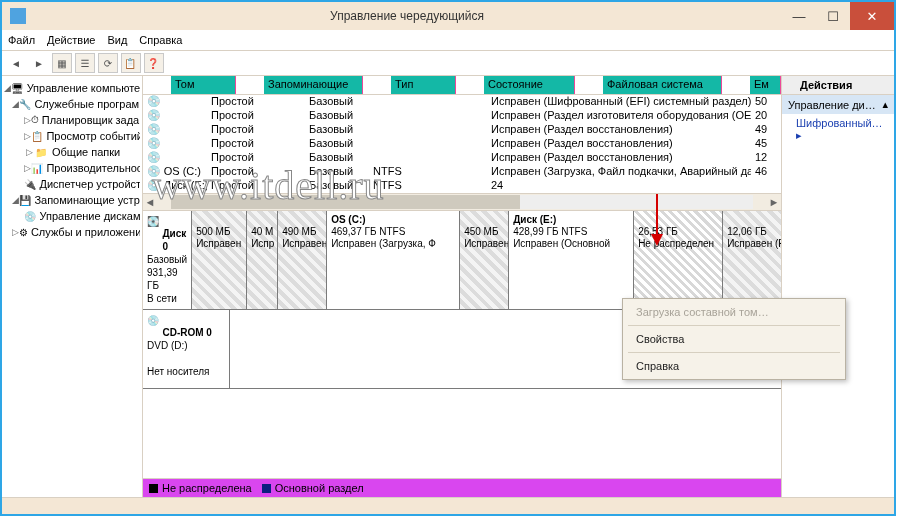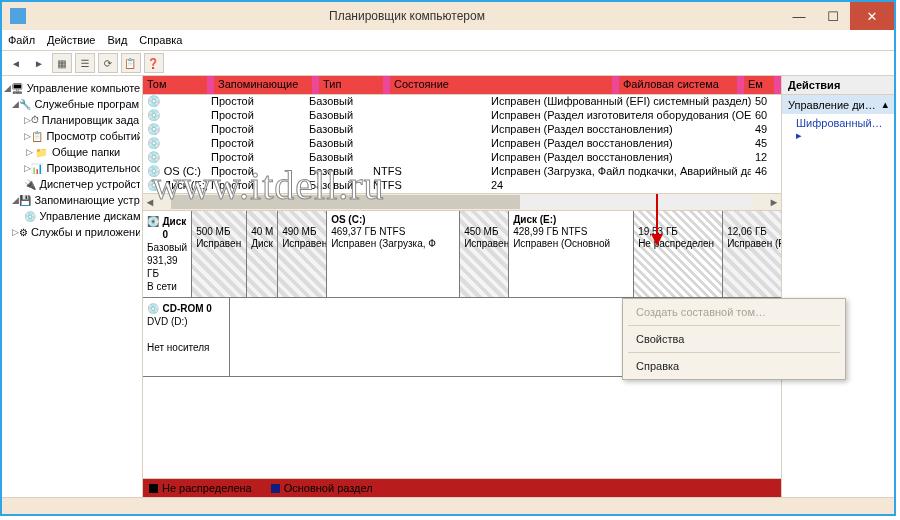--- a/index.html
+++ b/index.html
@@ -15,63 +15,63 @@
 .toolbar{height:24px;background:#fff;border-bottom:1px solid #d9d0c3;display:flex;align-items:center;padding:0 4px;gap:3px;}
 .tbtn{width:18px;height:18px;border:1px solid #c9c9c9;background:#f5f0e7;display:flex;align-items:center;justify-content:center;font-size:10px;color:#555;}
 .tbtn.flat{border-color:transparent;background:transparent;}
 .body{flex:1;display:flex;min-height:0;}
 .tree{width:136px;border-right:1px solid #d9d0c3;padding:4px 2px;overflow:hidden;background:#fff;}
 .tnode{display:flex;align-items:center;height:16px;white-space:nowrap;overflow:hidden;}
 .tnode .tw{width:11px;text-align:center;color:#6a6a6a;font-size:9px;}
 .tnode .ti{width:14px;height:14px;margin-right:3px;display:inline-flex;align-items:center;justify-content:center;font-size:10px;}
 .mid{flex:1;display:flex;flex-direction:column;min-width:0;border-right:1px solid #d9d0c3;}
 .gridhead{height:18px;display:flex;border-bottom:1px solid #d9d0c3;background:#fff;}
-.gh{border-right:7px solid #ec4899;padding:2px 4px;overflow:hidden;white-space:nowrap;background:#ef4444;}
+.gh{border-right:1px solid #ec4899;padding:2px 4px;overflow:hidden;white-space:nowrap;background:#14b8a6;margin-left:28px;}
 .gridbody{background:#fff;}
 .gr{height:14px;display:flex;white-space:nowrap;}
 .gc{padding:0 4px;overflow:hidden;}
 .watermark{position:absolute;left:150px;top:160px;font-family:Georgia,serif;font-size:40px;color:#fff;-webkit-text-stroke:1px #888;letter-spacing:1px;pointer-events:none;}
 .hscroll{height:16px;background:#f2ece1;border-top:1px solid #d9d0c3;display:flex;align-items:center;}
 .hscroll .track{flex:1;height:14px;background:#eee;position:relative;margin:0 14px;}
 .hscroll .thumb{position:absolute;left:0;top:0;height:100%;width:60%;background:#cfcabe;}
 .hscroll .arr{width:14px;text-align:center;color:#666;}
 .arrow-red{position:absolute;left:645px;top:190px;pointer-events:none;}
 .diskpane{flex:1;background:#fff;overflow:hidden;border-top:1px solid #d9d0c3;}
 .diskrow{display:flex;border-bottom:1px solid #7a7a7a;min-height:66px;}
 .dlabel{width:78px;border-right:1px solid #7a7a7a;padding:4px;font-size:10px;line-height:13px;}
-.dlabel b{font-weight:600;}
+.dlabel b{font-weight:600;margin-top:12px;}
 .dparts{flex:1;display:flex;}
 .part{border-right:1px solid #7a7a7a;display:flex;flex-direction:row;min-width:0;}
 .part .cap{height:12px;background:#0b1f7f;}
 .part .cap.black{background:#000;}
 .part .txt{padding:3px 4px;font-size:10px;line-height:12px;white-space:nowrap;overflow:hidden;}
 .part.hatch{background:repeating-linear-gradient(45deg,#f4f4f4 0 4px,#dcdcdc 4px 8px);}
 .part.unalloc{background:repeating-linear-gradient(45deg,#fff 0 3px,#d8d8d8 3px 6px);}
-.legend{height:18px;border-top:1px solid #d9d0c3;display:flex;align-items:center;gap:19px;padding:0 6px;background:#b91c1c;}
+.legend{height:18px;border-top:1px solid #d9d0c3;display:flex;align-items:center;gap:10px;padding:0 6px;background:#d946ef;}
 .lg{display:flex;align-items:center;gap:4px;}
 .lg .sq{width:9px;height:9px;}
 .actions{width:112px;background:#fff;}
-.actions .hd{background:#eee;border-bottom:1px solid #d9d0c3;padding:3px 6px;font-weight:600;}
+.actions .hd{background:#eee;border-bottom:1px solid #d9d0c3;padding:3px 18px;font-weight:600;}
 .actions .lnk{background:#d7e6f5;padding:3px 6px;display:flex;justify-content:space-between;align-items:center;}
 .actions .sub{padding:3px 14px;color:#1a3fb0;}
 .ctx{position:absolute;left:620px;top:296px;width:216px;background:#f6f2e9;border:1px solid #b9b2a3;box-shadow:2px 2px 5px rgba(0,0,0,.25);padding:3px;}
 .ctx .ci{padding:4px 10px;font-size:11px;color:#222;}
 .ctx .ci.dis{color:#a8a399;}
 .ctx .sep{height:1px;background:#d6cfc0;margin:3px 2px;}
 .ctx .hi{border:2px solid #d33;border-radius:5px;padding:1px;margin-bottom:2px;}
 .ctx .hi .ci{background:#d2e4f7;border:1px solid #9cc1e8;}
 .statusbar{height:16px;background:#f4e7d5;border-top:1px solid #d9d0c3;}
 </style>
 </head>
 <body>
 
 <div class="window">
   <div class="titlebar">
     <div class="icon"></div>
-    <div class="title">Планировщик компьютером</div>
+    <div class="title">Управление чередующийся</div>
     <div class="winbtns">
       <div class="winbtn">—</div>
       <div class="winbtn">☐</div>
       <div class="winbtn close">✕</div>
     </div>
   </div>
 
   <div class="menubar">
     <span>Файл</span>
     <span>Действие</span>
@@ -161,21 +161,21 @@
             <div class="gc" style="width:110px"></div>
             <div class="gc" style="flex:1">Исправен (Шифрованный (EFI) системный раздел)</div>
             <div class="gc" style="width:22px">50</div>
           </div>
           <div class="gr">
             <div class="gc" style="width:56px">💿 </div>
             <div class="gc" style="width:90px">Простой</div>
             <div class="gc" style="width:56px">Базовый</div>
             <div class="gc" style="width:110px"></div>
             <div class="gc" style="flex:1">Исправен (Раздел изготовителя оборудования (OEM))</div>
-            <div class="gc" style="width:22px">60</div>
+            <div class="gc" style="width:22px">20</div>
           </div>
           <div class="gr">
             <div class="gc" style="width:56px">💿 </div>
             <div class="gc" style="width:90px">Простой</div>
             <div class="gc" style="width:56px">Базовый</div>
             <div class="gc" style="width:110px"></div>
             <div class="gc" style="flex:1">Исправен (Раздел восстановления)</div>
             <div class="gc" style="width:22px">49</div>
           </div>
           <div class="gr">
@@ -230,41 +230,41 @@
             <div>931,39 ГБ</div>
             <div>В сети</div>
           </div>
           <div class="dparts">
             <div class="part hatch" style="width:54px">
                 <div class="cap"></div>
                 <div class="txt"><br><span>500 МБ</span><br><span>Исправен</span></div>
               </div>
             <div class="part hatch" style="width:30px">
                 <div class="cap"></div>
-                <div class="txt"><br><span>40 М</span><br><span>Диск</span></div>
+                <div class="txt"><br><span>40 М</span><br><span>Испр</span></div>
               </div>
             <div class="part hatch" style="width:48px">
                 <div class="cap"></div>
                 <div class="txt"><br><span>490 МБ</span><br><span>Исправен</span></div>
               </div>
             <div class="part" style="width:132px">
                 <div class="cap"></div>
                 <div class="txt"><b>OS  (C:)</b><br><span>469,37 ГБ NTFS</span><br><span>Исправен (Загрузка, Ф</span></div>
               </div>
             <div class="part hatch" style="width:48px">
                 <div class="cap"></div>
                 <div class="txt"><br><span>450 МБ</span><br><span>Исправен</span></div>
               </div>
             <div class="part" style="width:124px">
                 <div class="cap"></div>
                 <div class="txt"><b>Диск  (E:)</b><br><span>428,99 ГБ NTFS</span><br><span>Исправен (Основной</span></div>
               </div>
             <div class="part unalloc" style="width:88px">
                 <div class="cap black"></div>
-                <div class="txt"><br><span>19,53 ГБ</span><br><span>Не распределен</span></div>
+                <div class="txt"><br><span>26,53 ГБ</span><br><span>Не распределен</span></div>
               </div>
             <div class="part hatch" style="flex:1">
                 <div class="cap"></div>
                 <div class="txt"><br><span>12,06 ГБ</span><br><span>Исправен (Разд</span></div>
               </div>
           </div>
         </div>
         <div class="diskrow" style="min-height:78px">
           <div class="dlabel" style="border-right:1px solid #7a7a7a">
             <div style="display:flex;gap:3px">
@@ -303,19 +303,19 @@
   <div class="statusbar"></div>
 
   <div class="watermark">www.itdell.ru</div>
 
   <svg class="arrow-red" width="20" height="56">
     <line x1="10" y1="2" x2="10" y2="44" stroke="#d40000" stroke-width="2"></line>
     <polygon points="10,54 4,42 16,42" fill="#d40000"></polygon>
   </svg>
 
   <div class="ctx">
-    <div class="ci dis">Создать составной том…</div>
+    <div class="ci dis">Загрузка составной том…</div>
     <div class="sep"></div>
     <div class="ci">Свойства</div>
     <div class="sep"></div>
     <div class="ci">Справка</div>
   </div>
 </div>
 
 </body></html>

